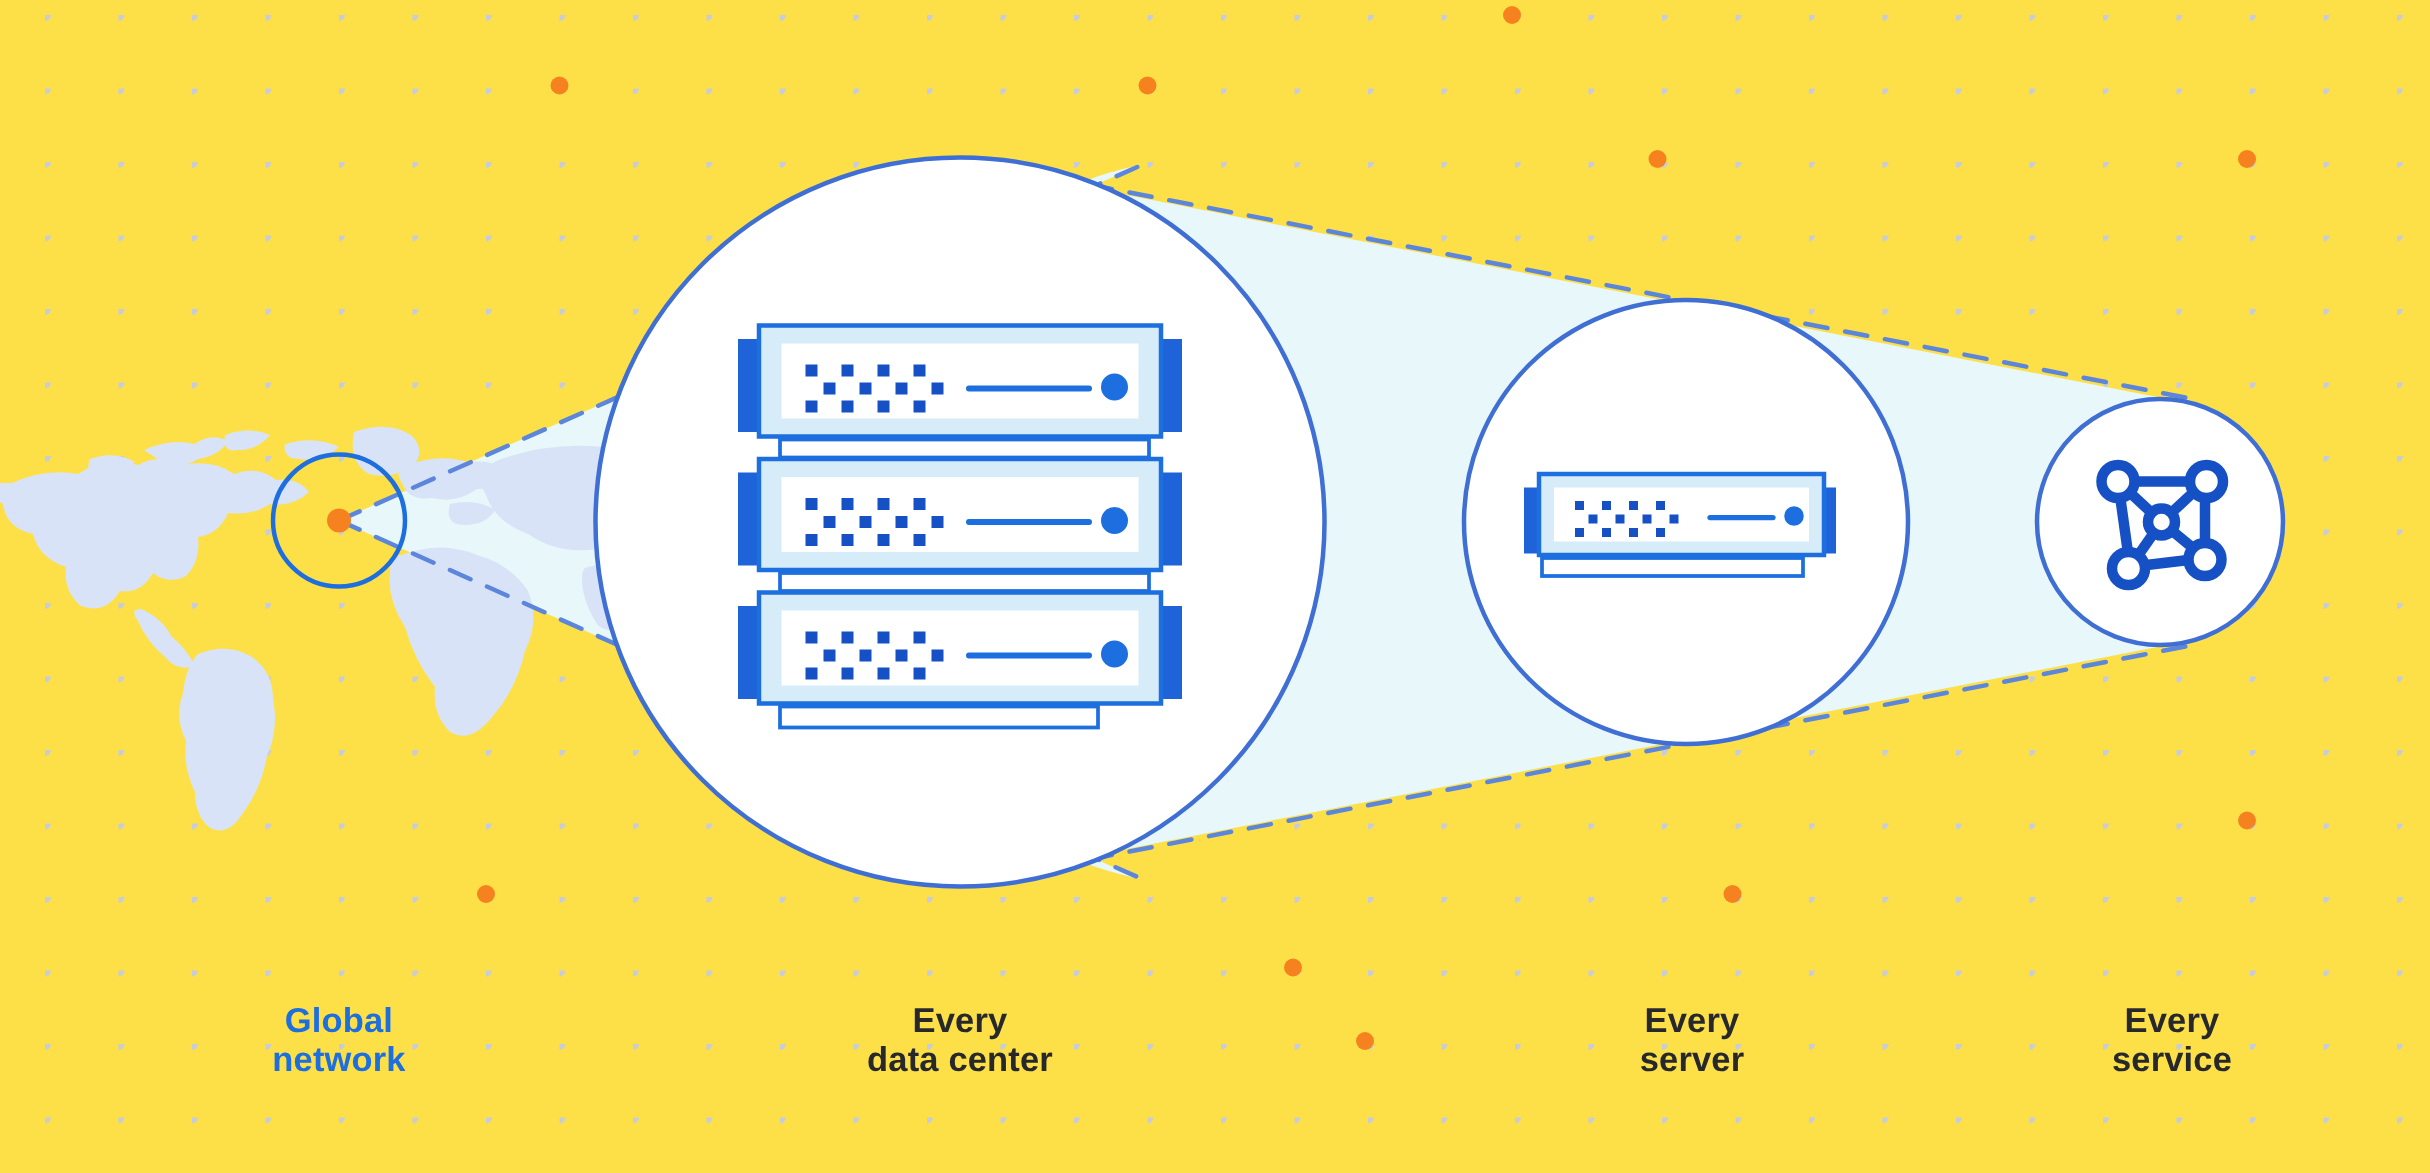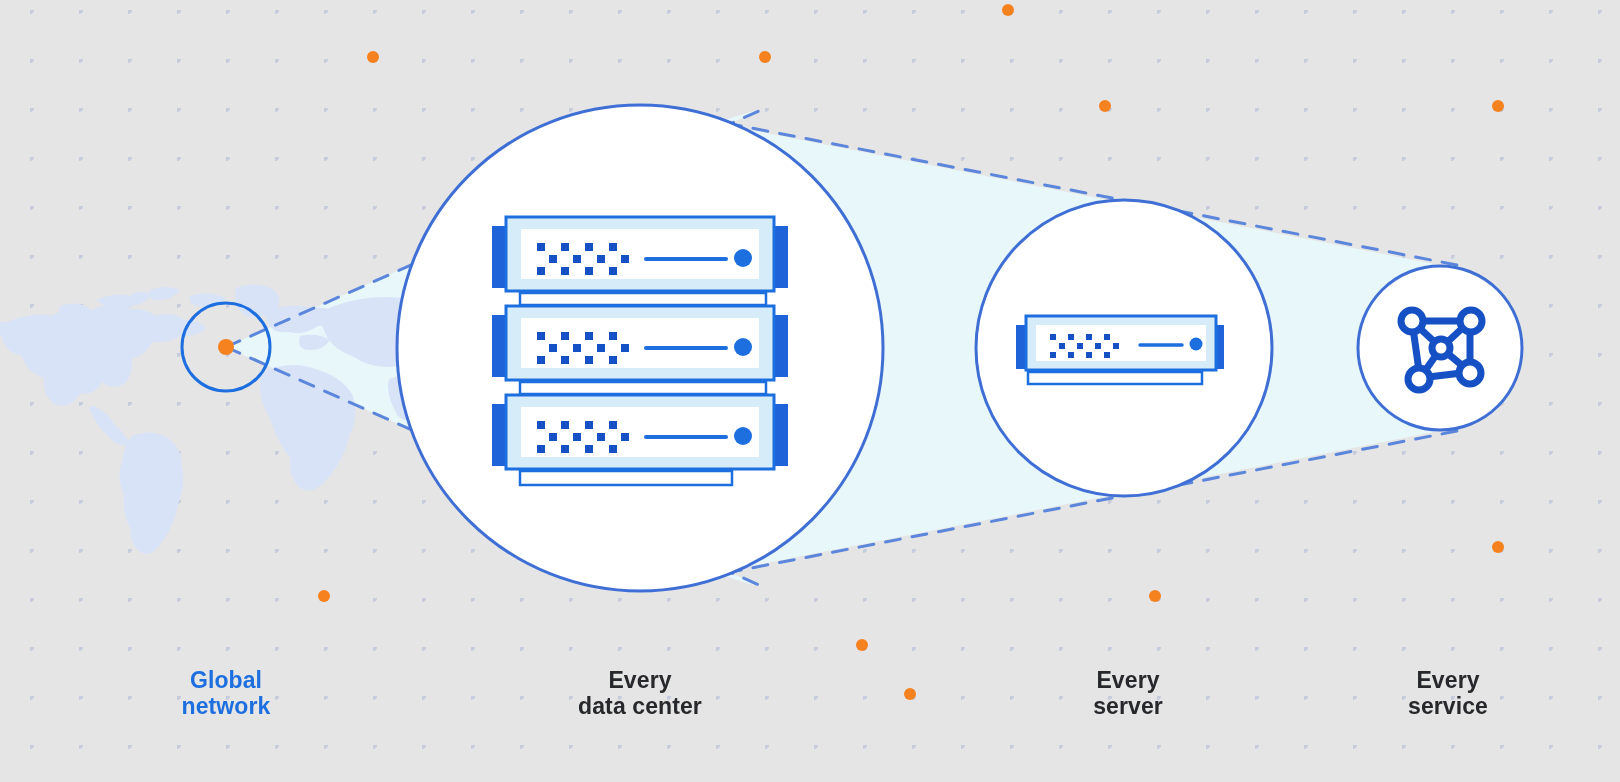--- a/index.html
+++ b/index.html
@@ -8,21 +8,21 @@
     width: 1620px;
     height: 782px;
     background: #ffffff;
     font-family: "Liberation Sans", sans-serif;
     overflow: hidden;
   }
   #stage {
     position: relative;
     width: 1620px;
     height: 782px;
-    background: #e5e5e5;
+    background: #fde047;
     overflow: hidden;
   }
   #scene { position: absolute; inset: 0; }
 
   .label {
     position: absolute;
     text-align: center;
     font-size: 23px;
     font-weight: 700;
     line-height: 1.12;

